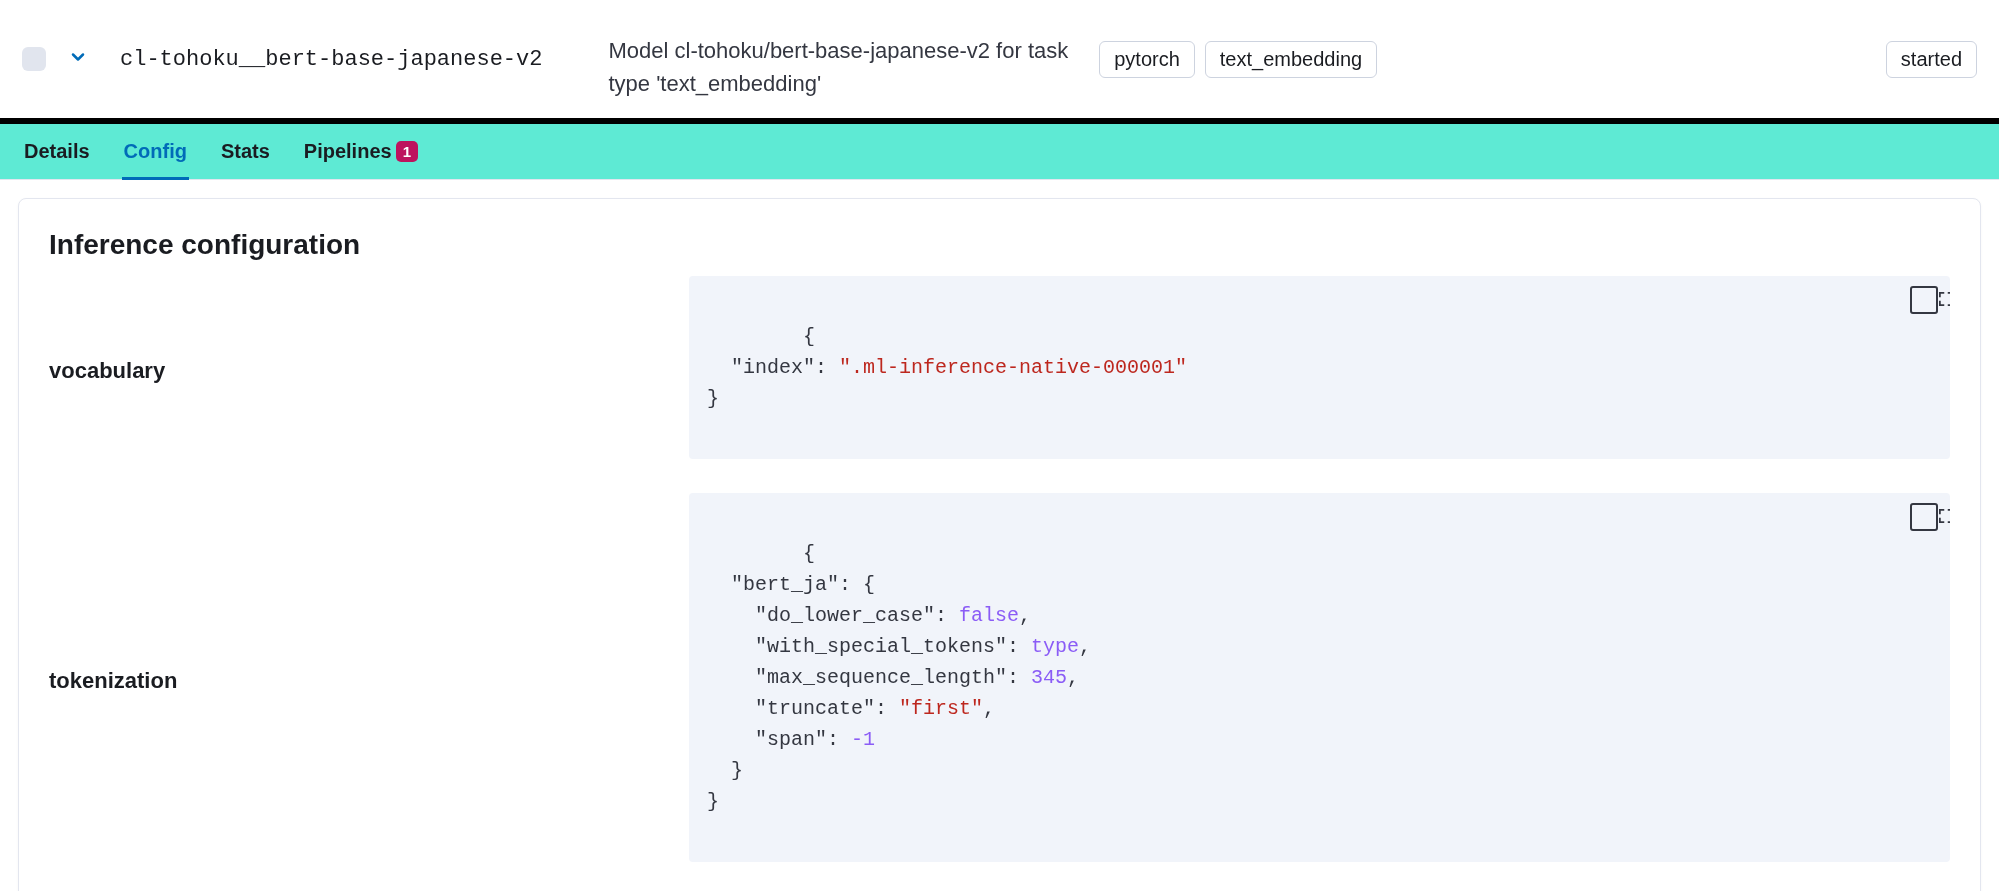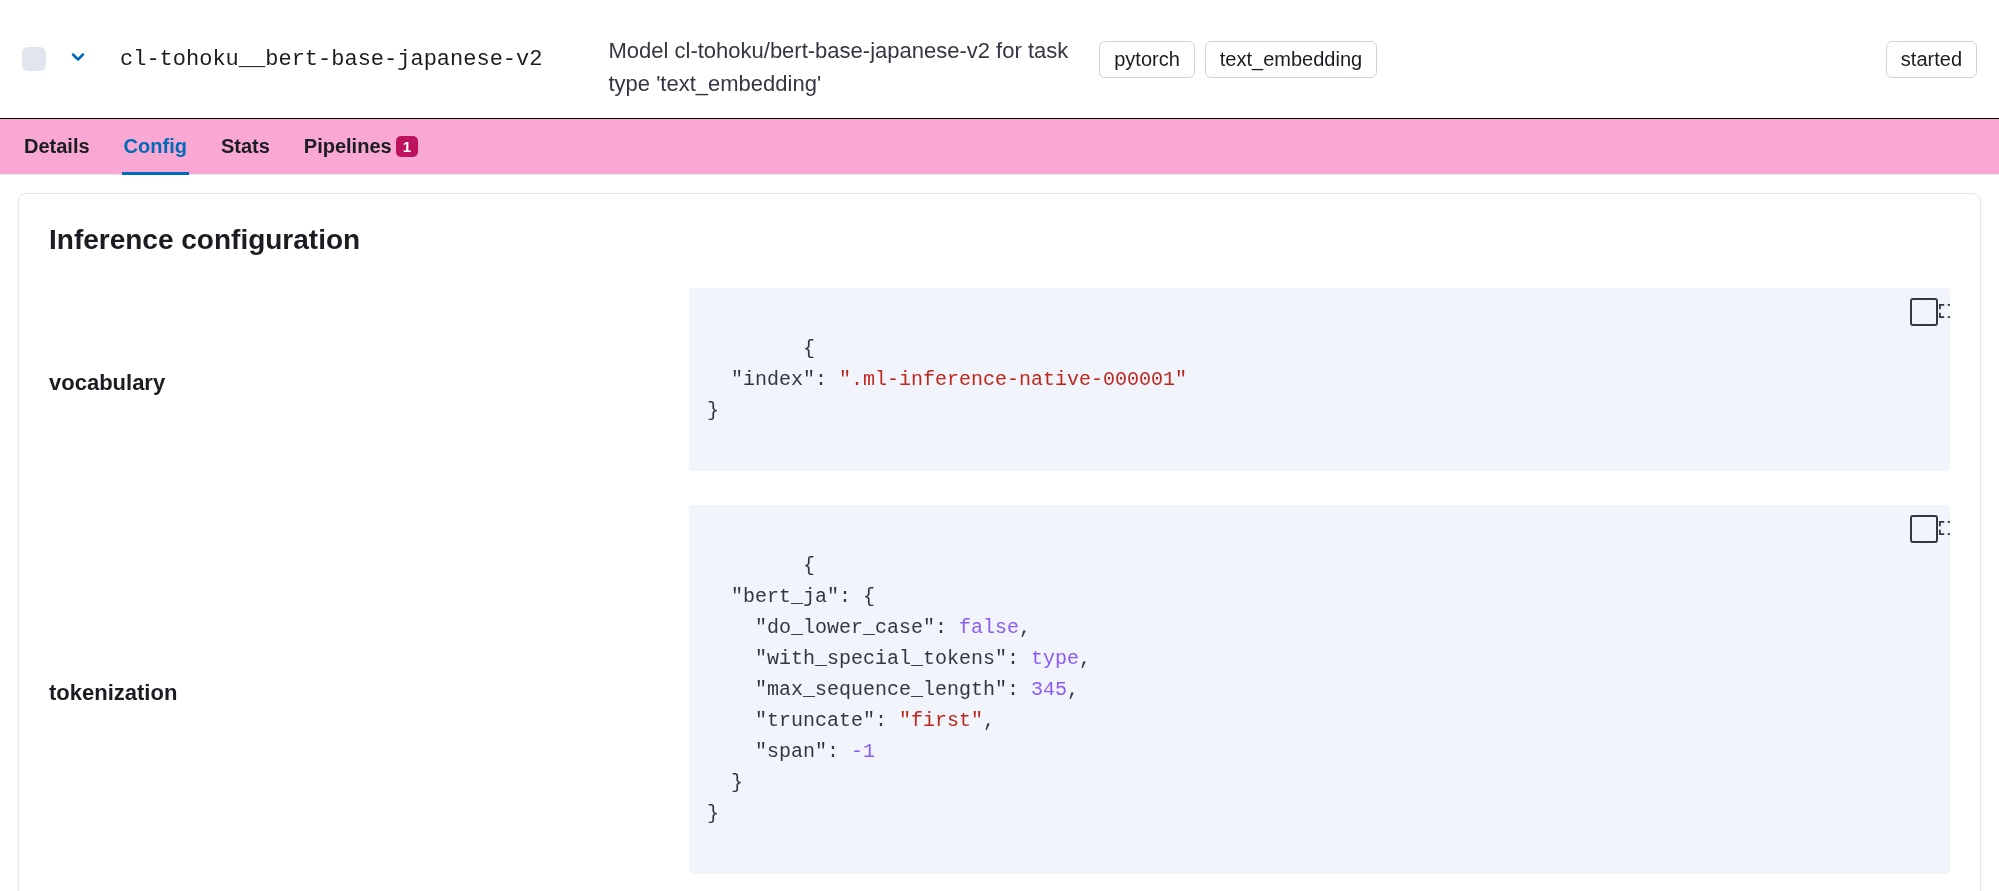--- a/index.html
+++ b/index.html
@@ -7,21 +7,21 @@
     font-family: -apple-system, BlinkMacSystemFont, "Segoe UI", Helvetica, Arial, sans-serif;
     background: #ffffff;
     color: #1a1c21;
     font-size: 18px;
   }
   .header-row {
     display: flex;
     align-items: center;
     padding: 18px 22px;
     gap: 18px;
-    border-bottom: 1px solid #000000;
+    border-bottom: 6px solid #000000;
   }
   .checkbox {
     width: 24px;
     height: 24px;
     border-radius: 6px;
     background: #e1e5ee;
     flex-shrink: 0;
   }
   .chevron {
     color: #006bb8;
@@ -62,21 +62,21 @@
     background: #ffffff;
     white-space: nowrap;
   }
   .header-right-gap { flex: 1; }
 
   .tabs-bar {
     display: flex;
     gap: 30px;
     padding: 0 22px;
     border-bottom: 1px solid #e3e6ef;
-    background: #f9a8d4;
+    background: #5eead4;
   }
   .tab {
     padding: 16px 2px 16px 2px;
     font-size: 20px;
     font-weight: 700;
     color: #1a1c21;
     cursor: pointer;
     position: relative;
     display: flex;
     align-items: center;
@@ -106,21 +106,21 @@
     margin: 18px;
     border: 1px solid #e3e6ef;
     border-radius: 8px;
     background: #ffffff;
     padding: 30px 30px 20px 30px;
     box-shadow: 0 1px 3px rgba(0,0,0,0.04);
   }
   .panel h2 {
     font-size: 28px;
     font-weight: 800;
-    margin-bottom: 32px;
+    margin-bottom: 15px;
   }
   .field-row {
     display: flex;
     align-items: center;
     margin-bottom: 34px;
   }
   .field-label {
     width: 640px;
     flex-shrink: 0;
     font-size: 22px;

